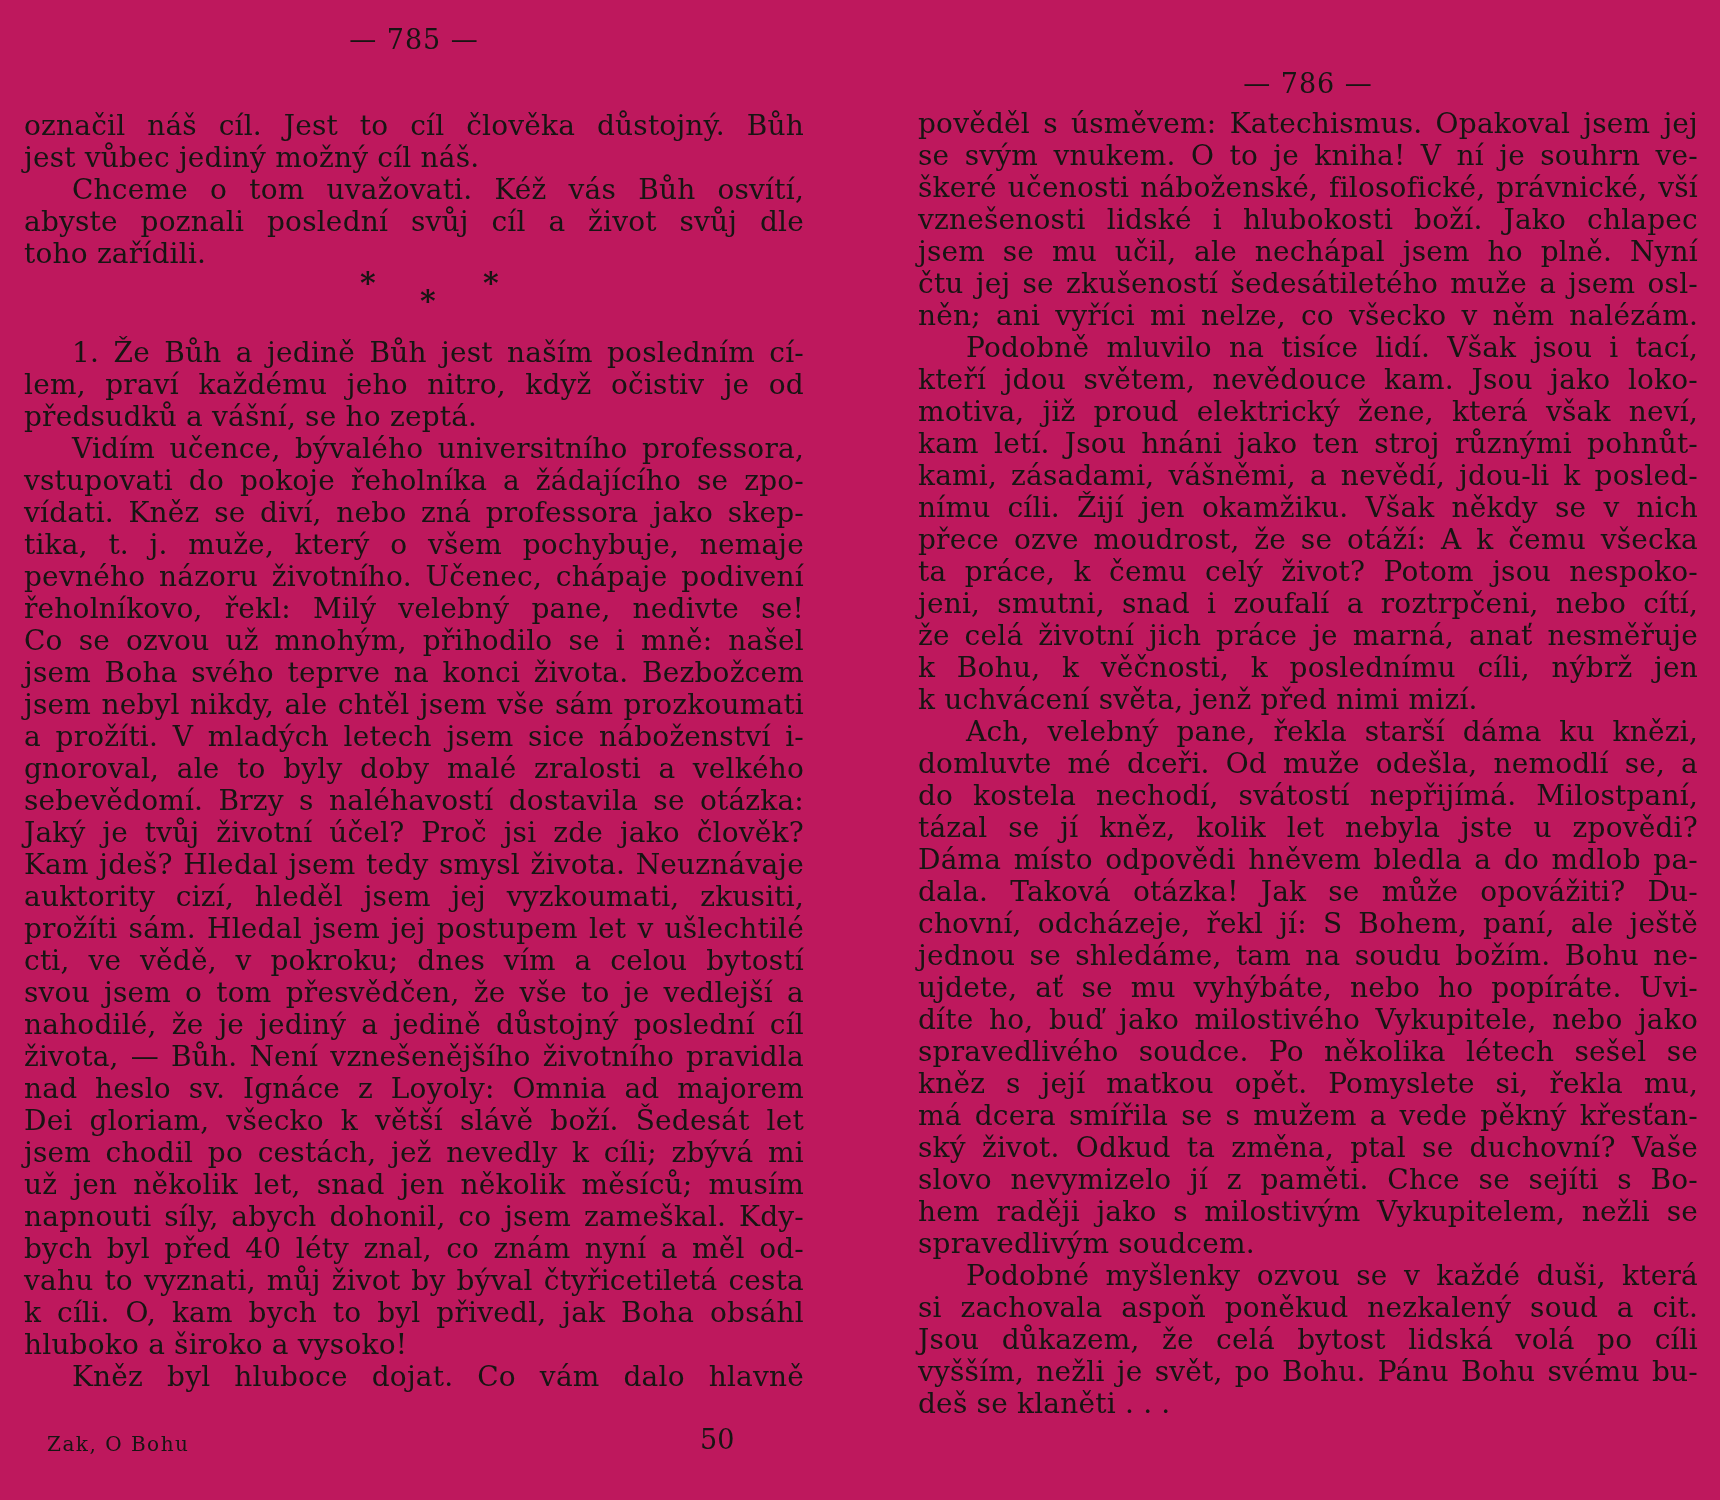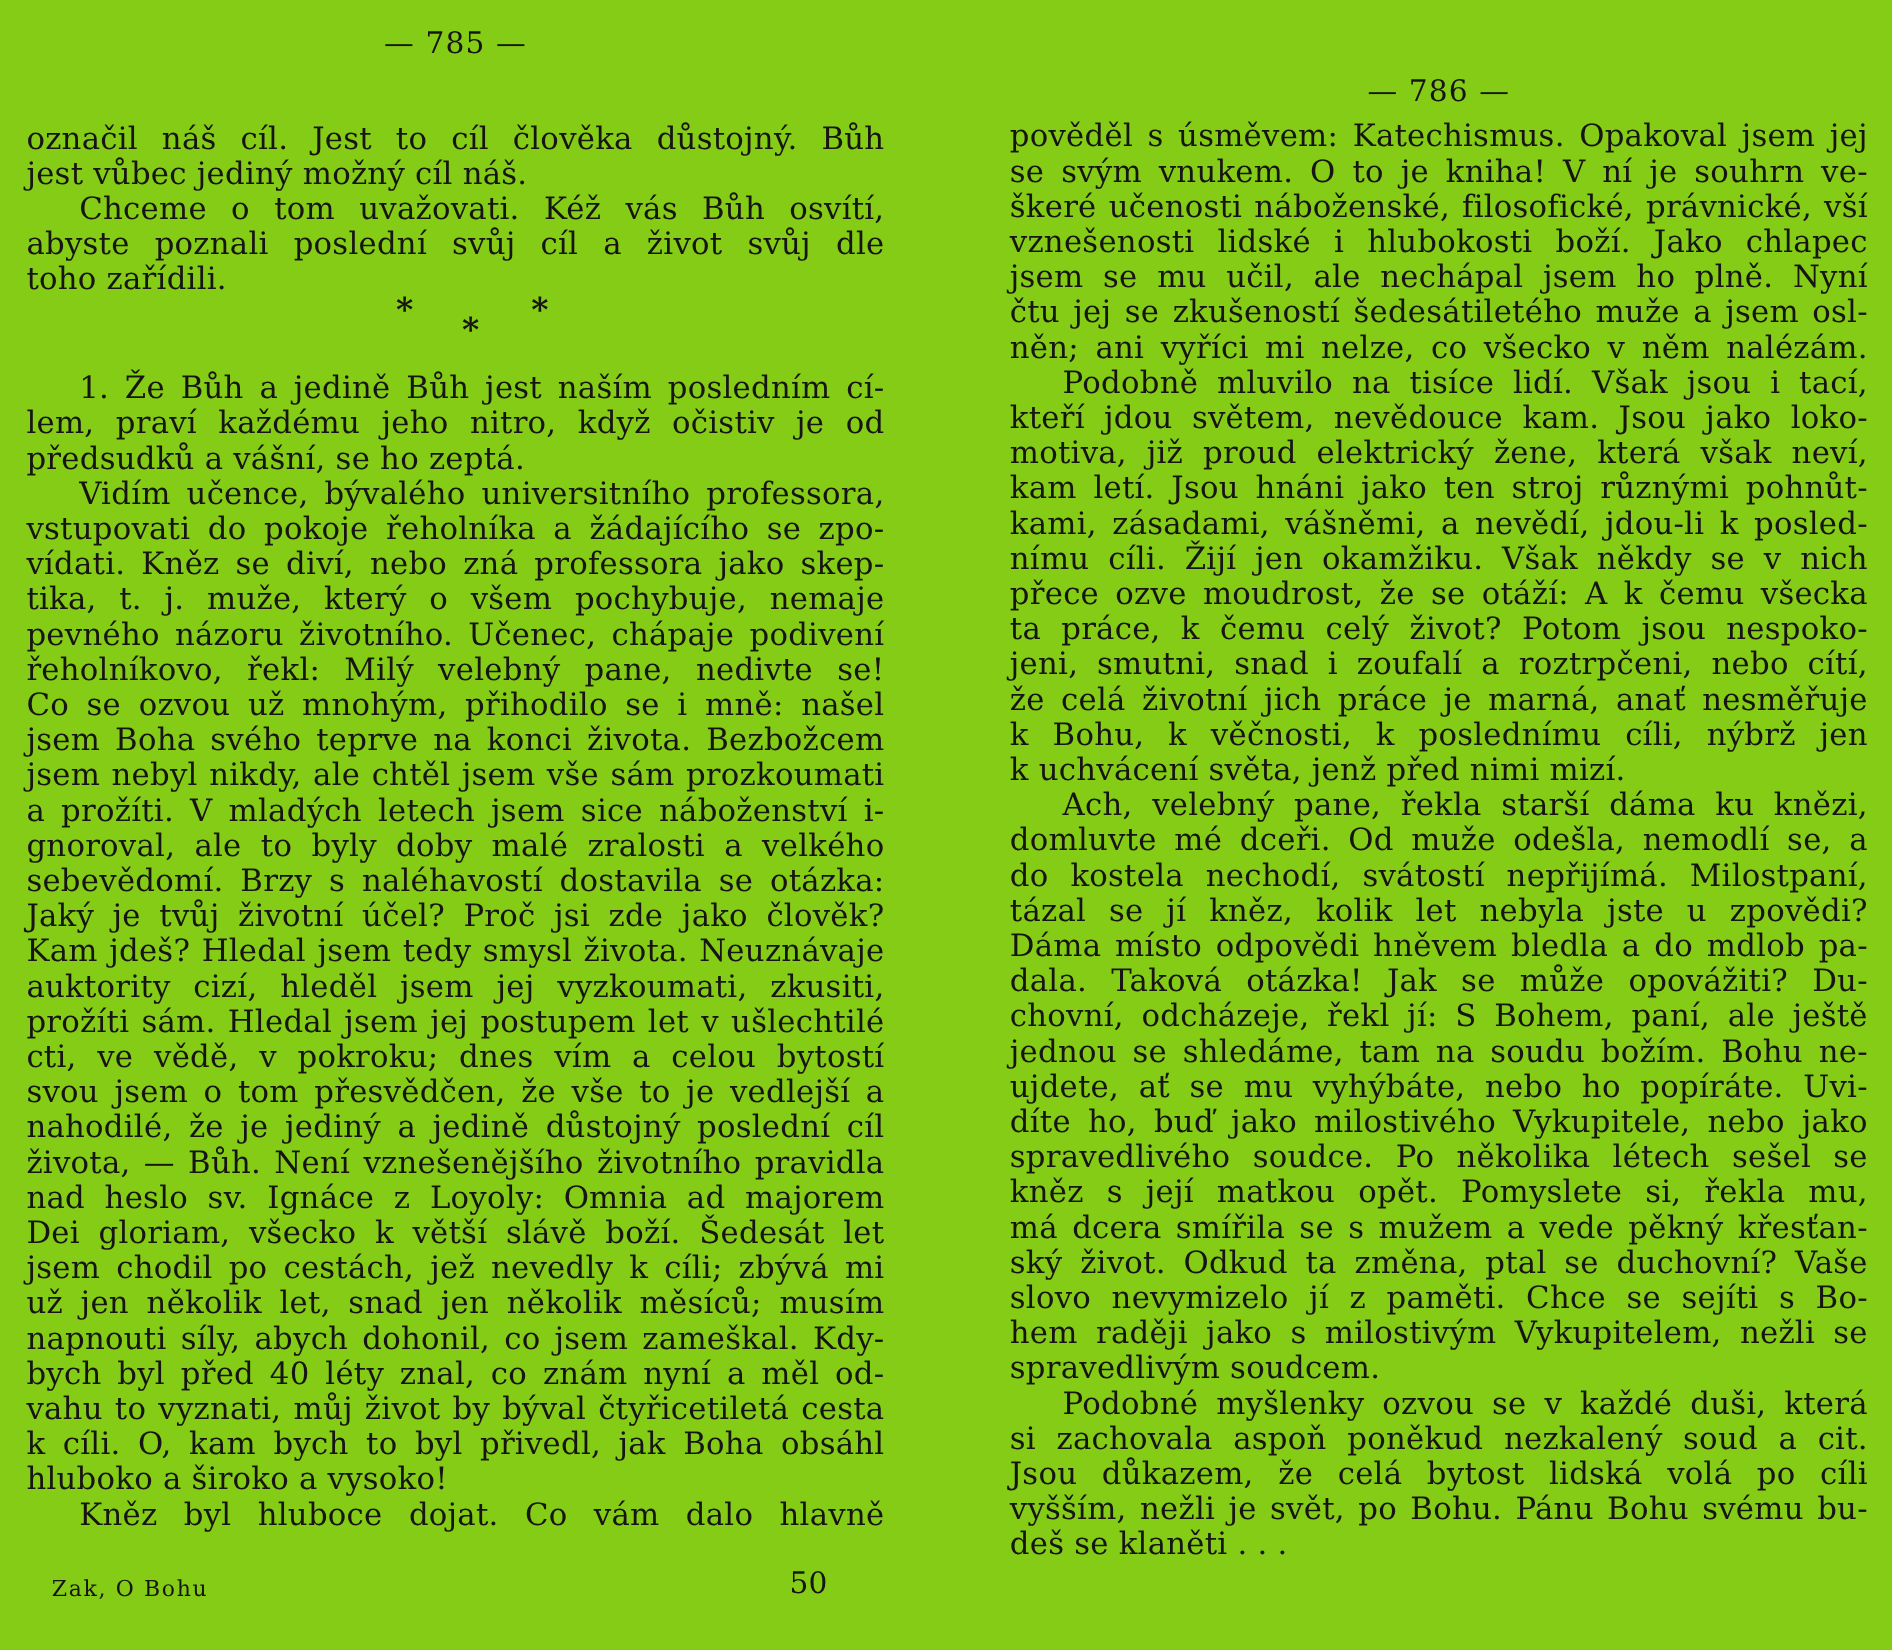--- a/index.html
+++ b/index.html
@@ -1,20 +1,20 @@
 <!DOCTYPE html>
 <html><head>
 <meta charset="utf-8">
 <style>
   html, body { margin: 0; padding: 0; background: #e8e8e8; }
   .page {
     position: relative;
     width: 1720px;
     height: 1500px;
-    background: #84cc16;
+    background: #be185d;
     overflow: hidden;
     font-family: "DejaVu Serif", "Liberation Serif", serif;
     color: #171513;
   }
   .pagenum {
     position: absolute;
     top: 24px;
     width: 780px;
     text-align: center;
     font-size: 27px;
@@ -60,21 +60,20 @@
     top: 1432px;
     font-size: 20px;
     letter-spacing: 1.5px;
     font-weight: 500;
   }
   .footer-page {
     position: absolute;
     left: 700px;
     top: 1424px;
     width: 70px;
-    text-align: center;
     font-size: 27px;
   }
 </style>
 </head>
 <body>
 
 <div class="page">
 
   <div class="pagenum left">— 785 —</div>
 

